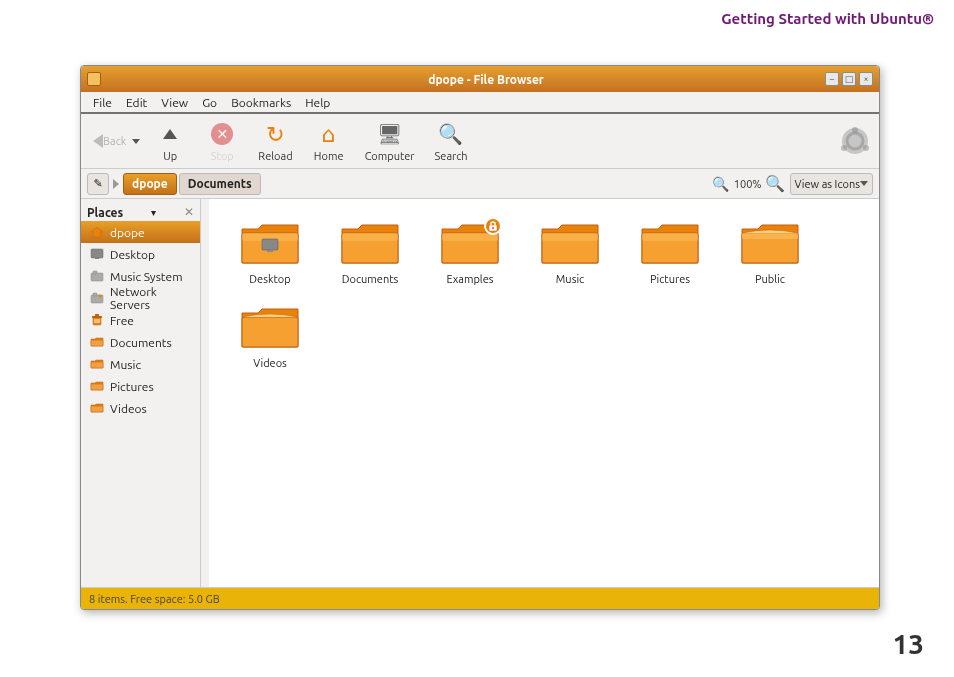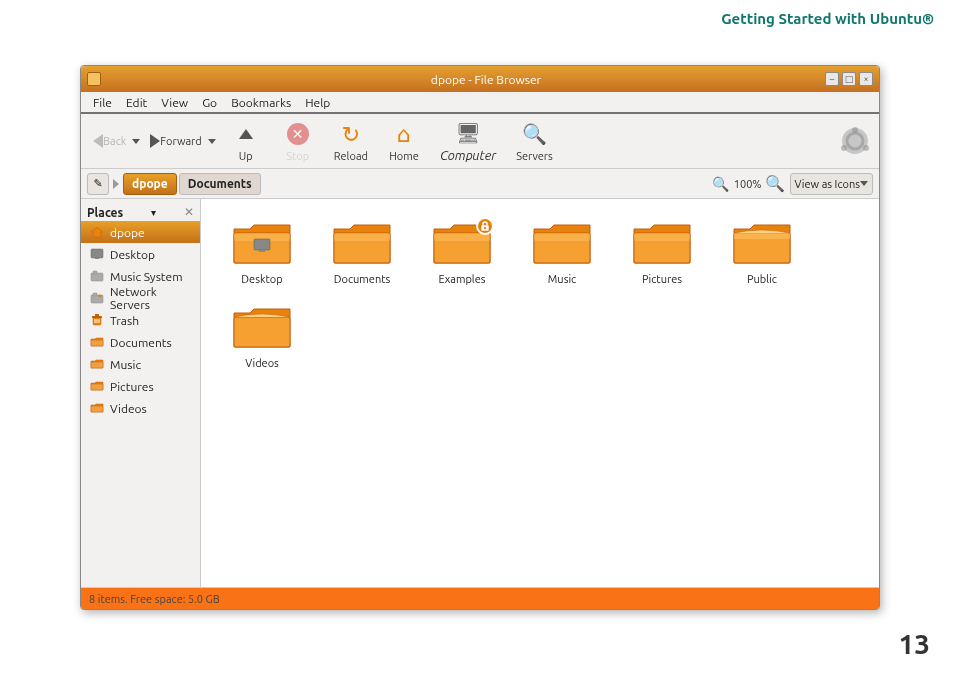--- a/index.html
+++ b/index.html
@@ -13,21 +13,21 @@
       overflow: hidden;
       position: relative;
     }
 
     
     .page-title-area {
       text-align: right;
       padding: 10px 20px 6px 0;
       font-size: 15px;
       font-weight: bold;
-      color: #0f766e;
+      color: #701a75;
     }
 
     
     .file-browser-window {
       position: absolute;
       top: 65px;
       left: 80px;
       width: 800px;
       height: 545px;
       border: 1px solid #888;
@@ -45,21 +45,21 @@
       height: 26px;
       display: flex;
       align-items: center;
       justify-content: space-between;
       padding: 0 6px;
       border-radius: 4px 4px 0 0;
       flex-shrink: 0;
     }
     .titlebar-title {
       color: #fff;
-      font-weight: normal;
+      font-weight: bold;
       font-size: 12px;
       flex: 1;
       text-align: center;
     }
     .titlebar-buttons {
       display: flex;
       gap: 3px;
     }
     .titlebar-btn {
       width: 14px;
@@ -225,20 +225,21 @@
       cursor: pointer;
       display: flex;
       align-items: center;
     }
 
     
     .main-area {
       display: flex;
       flex: 1;
       overflow: hidden;
+      gap: 8px;
     }
 
     
     .sidebar {
       width: 120px;
       background: #f2f1f0;
       border-right: 1px solid #ccc;
       overflow-y: auto;
       flex-shrink: 0;
       padding-top: 4px;
@@ -310,39 +311,39 @@
     }
     .file-label {
       font-size: 11px;
       text-align: center;
       color: #222;
       word-break: break-word;
     }
 
     
     .statusbar {
-      background: #f97316;
+      background: #eab308;
       height: 22px;
       border-top: 1px solid #ccc;
       display: flex;
       align-items: center;
       padding: 0 8px;
       font-size: 11px;
       color: #444;
       flex-shrink: 0;
     }
 
     
     .folder-svg { width: 60px; height: 50px; }
 
     
     .page-number {
       position: absolute;
       bottom: 18px;
-      right: 24px;
+      right: 30px;
       font-size: 28px;
       font-weight: bold;
       color: #333;
     }
 
     
     .toolbar-end-icon {
       margin-left: auto;
       width: 32px;
       height: 32px;
@@ -450,31 +451,20 @@
         <div class="icon-area">
           <div class="arrow-left"></div>
         </div>
         <span style="font-size:11px;color:#777;">Back</span>
       </div>
       <div class="nav-arrow-dropdown">
         <div class="arrow-down-small"></div>
       </div>
     </div>
 
-    <div class="nav-arrow">
-      <div class="nav-arrow-btn">
-        <div class="icon-area">
-          <div class="arrow-right"></div>
-        </div>
-        <span style="font-size:11px;color:#333;">Forward</span>
-      </div>
-      <div class="nav-arrow-dropdown">
-        <div class="arrow-down-small"></div>
-      </div>
-    </div>
 
     <div class="toolbar-btn">
       <div class="icon-area">
         <div class="arrow-up"></div>
       </div>
       <span style="font-size:11px;color:#333;">Up</span>
     </div>
 
     <div class="toolbar-btn disabled">
       <div class="icon-area">
@@ -494,28 +484,28 @@
       <div class="icon-area">
         <span style="font-size:22px;color:#e8820a;">⌂</span>
       </div>
       <span style="font-size:11px;color:#333;">Home</span>
     </div>
 
     <div class="toolbar-btn">
       <div class="icon-area">
         <span style="font-size:20px;color:#666;">🖥</span>
       </div>
-      <span style="font-size:13px;color:#333;font-style:italic;">Computer</span>
+      <span style="font-size:11px;color:#333;">Computer</span>
     </div>
 
     <div class="toolbar-btn">
       <div class="icon-area">
         <span style="font-size:20px;color:#666;">🔍</span>
       </div>
-      <span style="font-size:11px;color:#333;">Servers</span>
+      <span style="font-size:11px;color:#333;">Search</span>
     </div>
 
     <div class="toolbar-end-icon">
       <svg width="28" height="28" viewBox="0 0 28 28">
         <circle cx="14" cy="14" r="13" fill="#888" opacity="0.4"></circle>
         <circle cx="14" cy="14" r="8" fill="none" stroke="#888" stroke-width="3" opacity="0.5"></circle>
         <circle cx="14" cy="3" r="3" fill="#888" opacity="0.5"></circle>
         <circle cx="25" cy="21" r="3" fill="#888" opacity="0.5"></circle>
         <circle cx="3" cy="21" r="3" fill="#888" opacity="0.5"></circle>
       </svg>
@@ -595,21 +585,21 @@
         <div class="s-icon">
           <svg width="14" height="14">
             <rect x="3" y="4" width="8" height="8" rx="1" fill="#e8820a" stroke="#c06010" stroke-width="0.5"></rect>
             <rect x="2" y="3" width="10" height="2" rx="0.5" fill="#c06010"></rect>
             <rect x="5" y="1" width="4" height="2" rx="0.5" fill="#c06010"></rect>
             <line x1="5" y1="6" x2="5" y2="10" stroke="#fff" stroke-width="1"></line>
             <line x1="7" y1="6" x2="7" y2="10" stroke="#fff" stroke-width="1"></line>
             <line x1="9" y1="6" x2="9" y2="10" stroke="#fff" stroke-width="1"></line>
           </svg>
         </div>
-        <span>Trash</span>
+        <span>Free</span>
       </div>
 
       <div class="sidebar-item">
         <div class="s-icon">
           <svg width="14" height="12">
             <path d="M1,3 L5,3 L6,2 L13,2 L13,10 L1,10 Z" fill="#e8820a" stroke="#c06010" stroke-width="0.5"></path>
             <rect x="1" y="4" width="12" height="6" rx="0.5" fill="#f0a040" stroke="#c06010" stroke-width="0.5"></rect>
           </svg>
         </div>
         <span>Documents</span>

